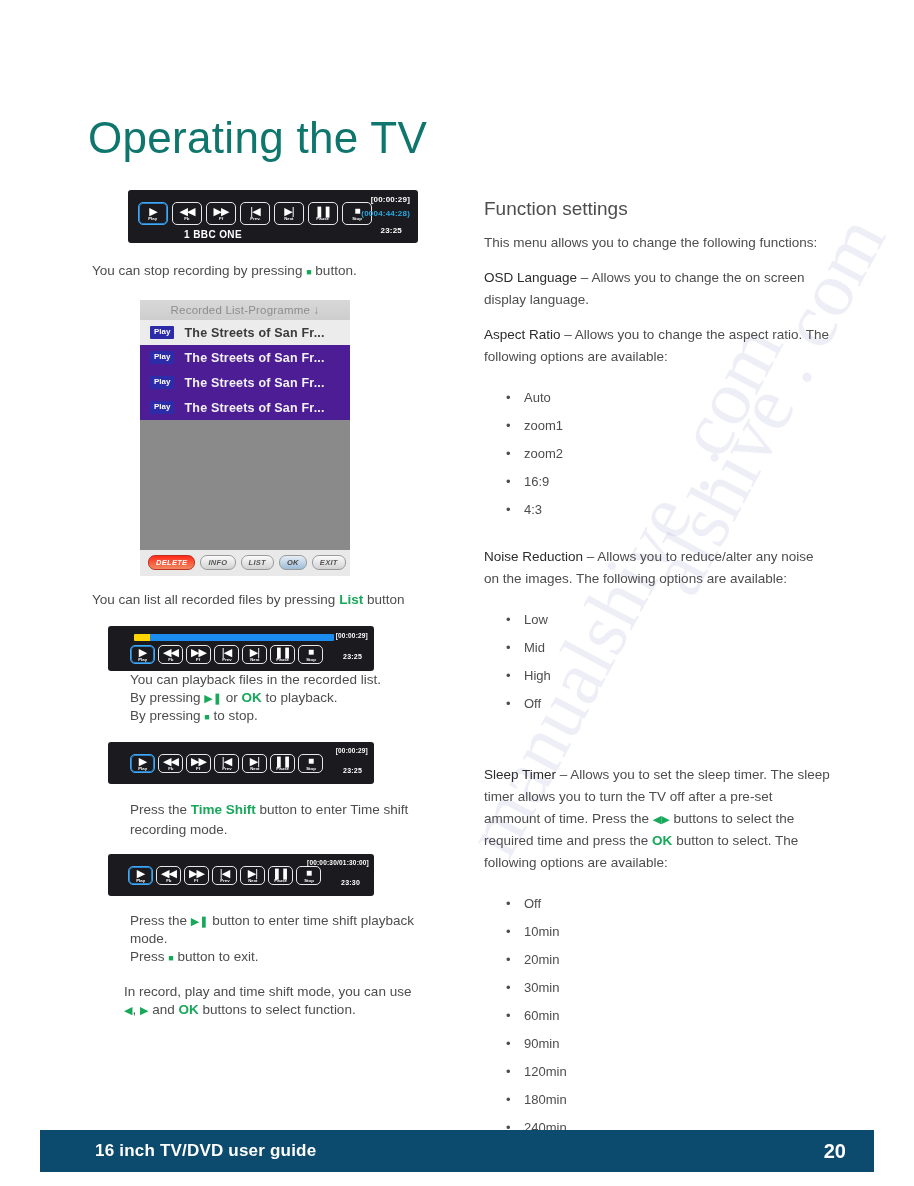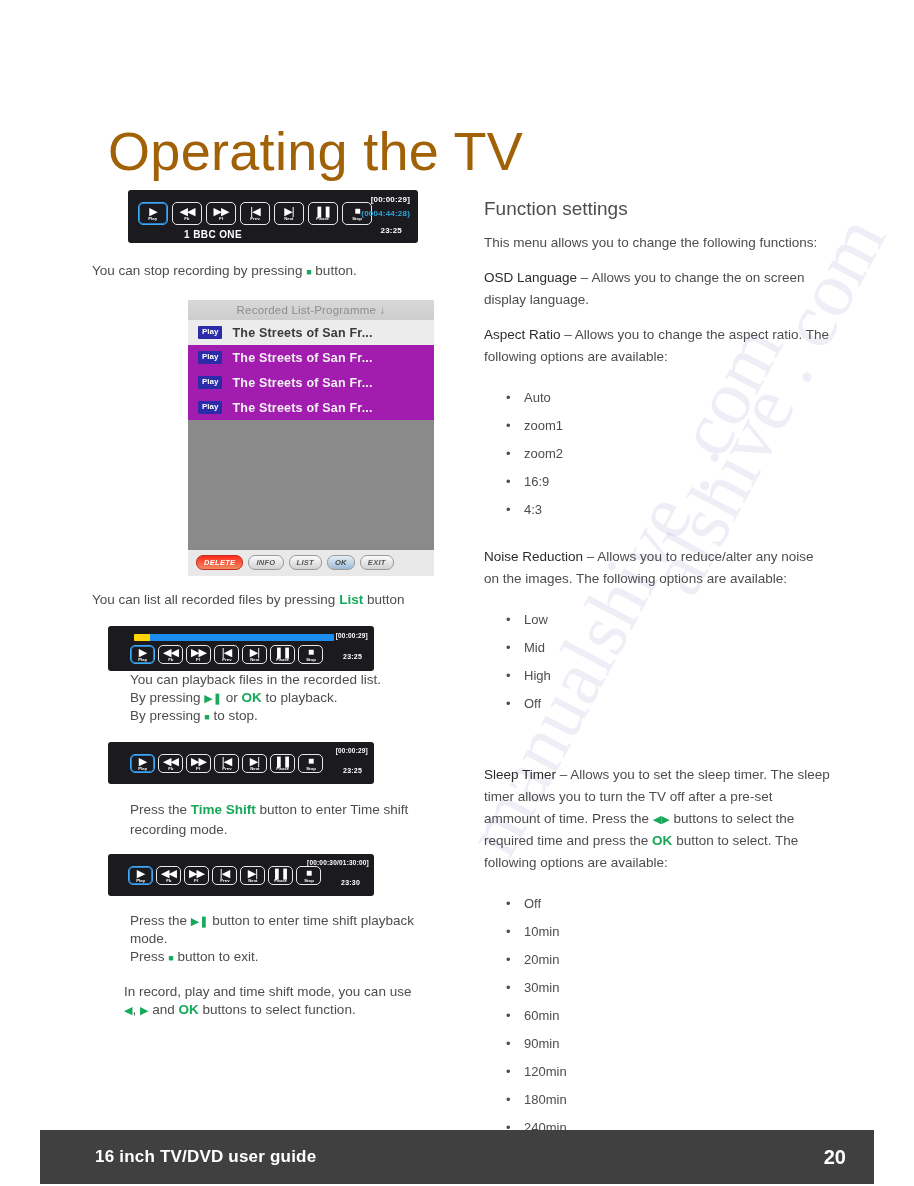--- a/index.html
+++ b/index.html
@@ -18,26 +18,25 @@
   .page {
     position: absolute;
     inset: 0;
   }
 
   
   .page-title {
     position: absolute;
     left: 88px;
     top: 84px;
-    font-size: 54px;
+    font-size: 44px;
     font-weight: 400;
-    color: #a16207;
+    color: #0f766e;
     letter-spacing: 0.3px;
     white-space: nowrap;
-    margin-left: 20px;
   }
 
   
   .col-left {
     position: absolute;
     left: 92px;
     top: 190px;
     width: 350px;
   }
   .col-right {
@@ -181,23 +180,23 @@
   .g { color: #17a85a; font-weight: 600; }
   .sym {
     color: #17a85a;
     font-size: 11px;
     letter-spacing: 0;
   }
   .sym-sq { font-size: 9px; }
 
   
   .rec-list {
-    width: 246px;
-    background: #a21caf;
-    margin-left: 96px;
+    width: 210px;
+    background: #4c1d95;
+    margin-left: 48px;
     position: relative;
     box-sizing: border-box;
   }
   .rec-head {
     background: linear-gradient(to bottom, #d8d8d8, #cdcdcd);
     color: #8d8d8d;
     font-size: 11.5px;
     text-align: center;
     padding: 4px 0 4px 0;
     font-weight: 500;
@@ -294,22 +293,22 @@
     left: 4px;
     color: #4d4d4d;
   }
 
   
   .footer {
     position: absolute;
     left: 40px;
     top: 1130px;
     width: 834px;
-    height: 54px;
-    background: #404040;
+    height: 42px;
+    background: #0c4a6e;
     display: flex;
     align-items: center;
     justify-content: space-between;
     padding: 0 28px 0 55px;
     box-sizing: border-box;
   }
   .footer-title {
     color: #ffffff;
     font-size: 17px;
     font-weight: 600;

